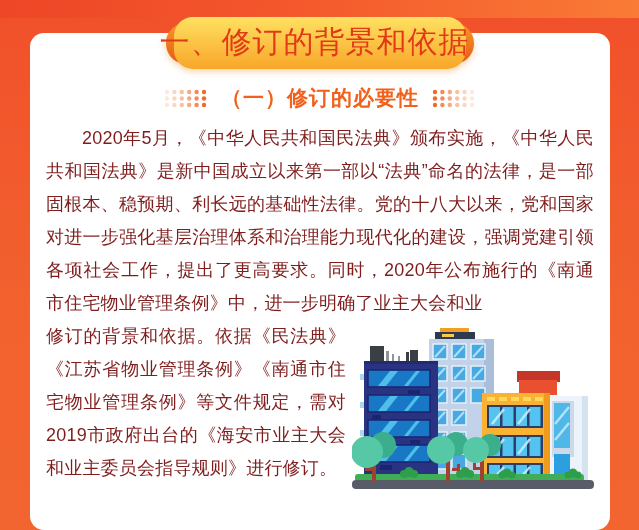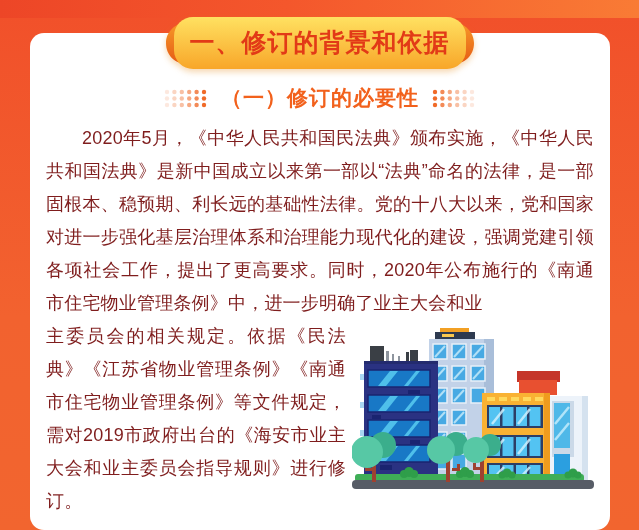--- a/index.html
+++ b/index.html
@@ -20,22 +20,22 @@
     position:absolute;top:16px;left:50%;
     transform:translateX(-50%);
     width:320px;height:54px;
     z-index:4;
     filter:drop-shadow(0 3px 3px rgba(228,140,30,.35));
   }
   .banner svg{position:absolute;top:0;left:0;}
   .banner-title{
     position:relative;
     width:100%;height:54px;line-height:52px;
-    text-align:center;
-    font-size:25px;font-weight:700;
+    text-align:left;
+    font-size:30px;font-weight:400;
     color:#E23A17;
     letter-spacing:1px;
     z-index:2;
   }
   .card{
     position:relative;
     margin:33px 29px 0 30px;
     height:497px;
     background:#FFFFFF;
     border-radius:14px;
@@ -177,21 +177,21 @@
                 <circle cx="41" cy="10.5" r="2.2"></circle>
                 <circle cx="41" cy="17" r="2.2"></circle>
               </g>
           </g>
         </svg>
       </div>
 
       <p class="para part1">2020年5月，《中华人民共和国民法典》颁布实施，《中华人民共和国法典》是新中国成立以来第一部以“法典”命名的法律，是一部固根本、稳预期、利长远的基础性法律。党的十八大以来，党和国家对进一步强化基层治理体系和治理能力现代化的建设，强调党建引领各项社会工作，提出了更高要求。同时，2020年公布施行的《南通市住宅物业管理条例》中，进一步明确了业主大会和业</p>
 
       <div class="row2">
-        <p class="para part2">主委员会的相关规定。依据《民法典》《江苏省物业管理条例》《南通市住宅物业管理条例》等文件规定，需对2019市政府出台的《海安市业主大会和业主委员会指导规则》进行修订。</p>
+        <p class="para part2">修订的背景和依据。依据《民法典》《江苏省物业管理条例》《南通市住宅物业管理条例》等文件规定，需对2019市政府出台的《海安市业主大会和业主委员会指导规则》进行修订。</p>
 
         <svg class="city" viewBox="0 0 242 168">
 
           <rect x="77" y="15" width="65" height="145" fill="#C2D2E8"></rect>
           <rect x="132" y="15" width="10" height="145" fill="#A9BED9"></rect>
 
           <rect x="88" y="4" width="29" height="5" fill="#F2A024"></rect>
           <rect x="83" y="8" width="40" height="7" fill="#2E3A50"></rect>
           <rect x="90" y="10" width="12" height="3" fill="#F9C74F"></rect>
 

